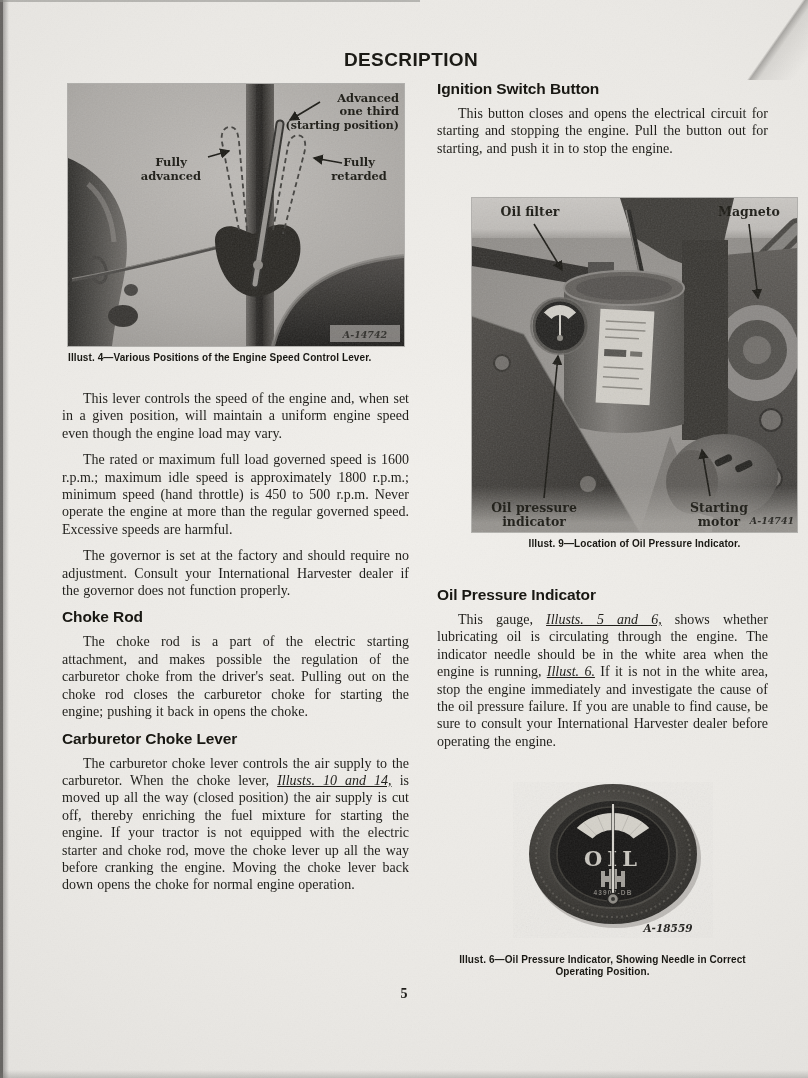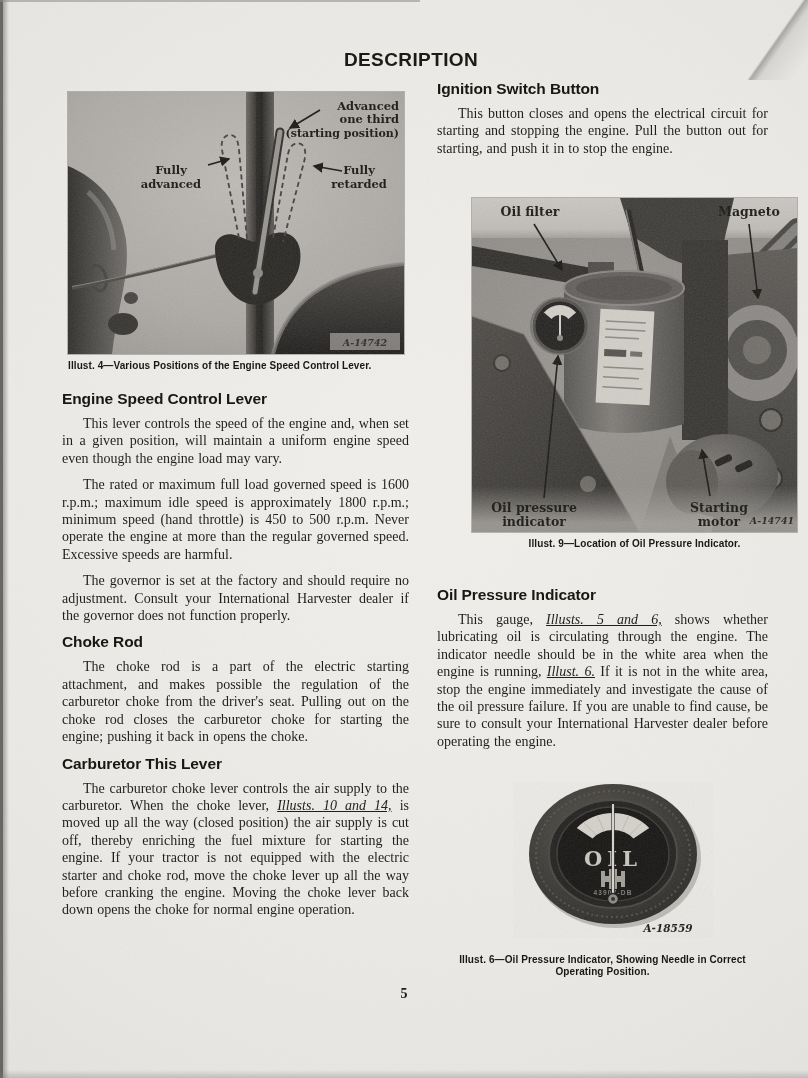--- a/index.html
+++ b/index.html
@@ -59,21 +59,21 @@
 
 <div class="page">
   <div class="edge-left"></div>
   <div class="edge-left2"></div>
   <div class="edge-top"></div>
   <div class="corner-tr"></div>
   <div class="edge-bottom"></div>
 
   <div class="title">DESCRIPTION</div>
 
-  <div class="fig" style="left:68px;top:92px;width:303px;">
+  <div class="fig" style="left:68px;top:84px;width:303px;">
     <svg class="photo-frame" width="336" height="262" viewBox="0 0 336 262">
       <defs>
         <radialGradient id="g4bg" cx="50%" cy="35%" r="75%">
           <stop offset="0%" stop-color="#bdbab6"></stop>
             <stop offset="70%" stop-color="#aca9a5"></stop>
             <stop offset="100%" stop-color="#9d9a96"></stop>
         </radialGradient>
         <linearGradient id="g4col" x1="0" y1="0" x2="1" y2="0">
           <stop offset="0%" stop-color="#6b6864"></stop>
             <stop offset="35%" stop-color="#34322f"></stop>
@@ -118,29 +118,28 @@
       <text class="svg-label" x="291" y="82" font-size="11.5" text-anchor="middle">Fully</text>
       <text class="svg-label" x="291" y="96" font-size="11.5" text-anchor="middle">retarded</text>
       <rect x="262" y="241" width="70" height="17" fill="#8f8c88" opacity=".85"></rect>
       <text class="svg-id" x="297" y="254" font-size="9.5" text-anchor="middle" fill="#2a2925">A-14742</text>
       <rect width="336" height="262" filter="url(#grain)" opacity="0.13"></rect>
     </svg>
     <div class="photo-caption">Illust. 4—Various Positions of the Engine Speed Control Lever.</div>
   </div>
 
   <div class="col" style="left:62px;top:390px;width:347px;">
-    <h2 class="sec">Engine Speed Control Lever</h2>
     <p class="body">This lever controls the speed of the engine and, when set in a given position, will maintain a uniform engine speed even though the engine load may vary.</p>
     <p class="body">The rated or maximum full load governed speed is 1600 r.p.m.; maximum idle speed is approximately 1800 r.p.m.; minimum speed (hand throttle) is 450 to 500 r.p.m. Never operate the engine at more than the regular governed speed. Excessive speeds are harmful.</p>
     <p class="body">The governor is set at the factory and should require no adjustment. Consult your International Harvester dealer if the governor does not function properly.</p>
 
     <h2 class="sec sp">Choke Rod</h2>
     <p class="body">The choke rod is a part of the electric starting attachment, and makes possible the regulation of the carburetor choke from the driver's seat. Pulling out on the choke rod closes the carburetor choke for starting the engine; pushing it back in opens the choke.</p>
 
-    <h2 class="sec sp">Carburetor This Lever</h2>
+    <h2 class="sec sp">Carburetor Choke Lever</h2>
     <p class="body"><span>The carburetor choke lever controls the air supply to the carburetor. When the choke lever, </span><span class="it">Illusts. 10 and 14,</span><span> is moved up all the way (closed position) the air supply is cut off, thereby enriching the fuel mixture for starting the engine. If your tractor is not equipped with the electric starter and choke rod, move the choke lever up all the way before cranking the engine. Moving the choke lever back down opens the choke for normal engine operation.</span></p>
   </div>
 
   <div class="col" style="left:437px;top:80px;width:331px;">
     <h2 class="sec">Ignition Switch Button</h2>
     <p class="body">This button closes and opens the electrical circuit for starting and stopping the engine. Pull the button out for starting, and push it in to stop the engine.</p>
   </div>
 
   <div class="fig" style="left:447px;top:198px;width:325px;padding-left:25px;">
     <svg class="photo-frame" width="325" height="334" viewBox="0 0 325 334">

